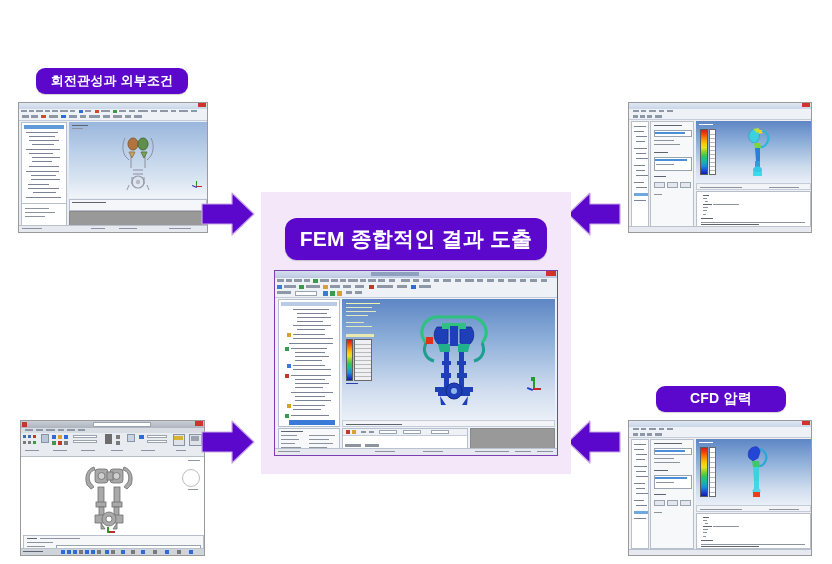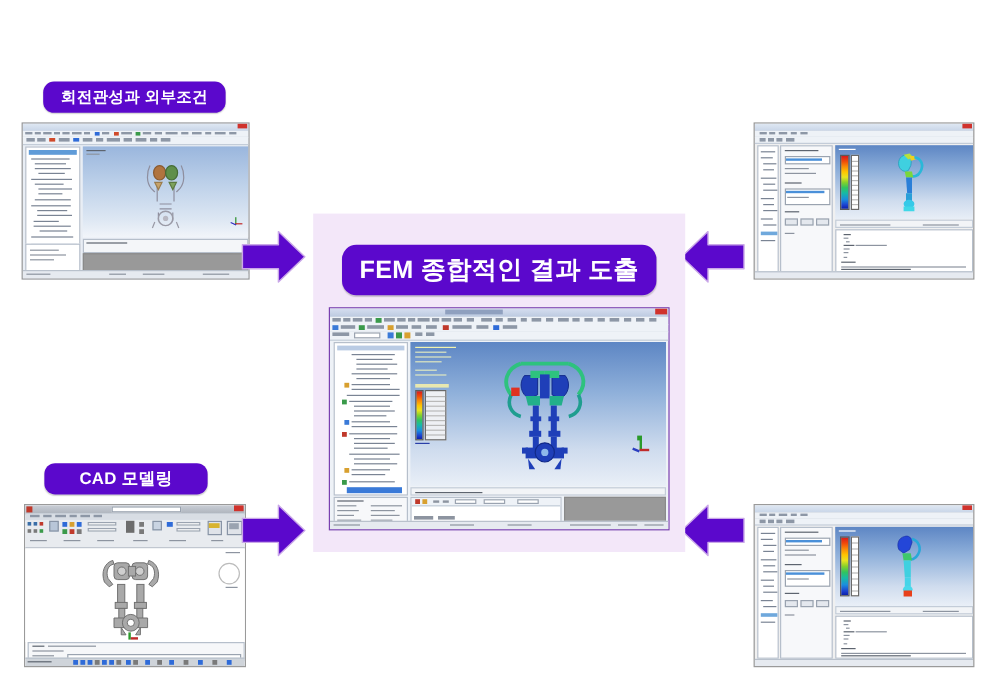--- a/index.html
+++ b/index.html
@@ -392,23 +392,20 @@
       <div class="txtline" style="left:4px;top:30px;width:104px;"></div>
       <div class="txtline dk" style="left:4px;top:32px;width:58px;"></div>
     </div>
 
     <div class="statusbar" style="height:5px;"></div>
   </div>
 </div>
 
 <div class="node" id="node-bl" style="left:20px; top:386px; width:190px; height:170px;">
 
-  <div class="pill" style="left:17px; top:0px; width:136px; height:26px; font-size:14px;">
-    <span>CAD 모델링</span>
-  </div>
 
   <div class="shot" style="left:0px; top:34px; width:185px; height:136px; background:#ffffff;">
 
     <div class="titlebar" style="height:7px; background:linear-gradient(#c9ced6,#aeb4bd);">
       <div style="position:absolute;left:1px;top:1px;width:5px;height:5px;background:#c0392b;"></div>
       <div style="position:absolute;left:72px;top:1px;width:58px;height:5px;background:#ffffff;border:1px solid #9aa3b0;box-sizing:border-box;"></div>
       <div class="closebox" style="width:8px;height:5px;"></div>
     </div>
 
     <div class="toolrow" style="top:7px; height:5px; background:#d8dde4;">
@@ -521,20 +518,23 @@
       <div style="position:absolute;left:132px;top:1px;width:4px;height:4px;background:#7a7a7a;"></div>
       <div style="position:absolute;left:144px;top:1px;width:4px;height:4px;background:#2f6bd8;"></div>
       <div style="position:absolute;left:156px;top:1px;width:4px;height:4px;background:#7a7a7a;"></div>
       <div style="position:absolute;left:168px;top:1px;width:4px;height:4px;background:#2f6bd8;"></div>
     </div>
   </div>
 </div>
 
 <div class="node" id="node-br" style="left:628px; top:386px; width:186px; height:170px;">
 
+  <div class="pill" style="left:28px; top:0px; width:130px; height:26px; font-size:14px;">
+    <span>CFD 압력</span>
+  </div>
 
   <div class="shot" style="left:0px; top:34px; width:184px; height:136px; background:#f0f0f0;">
 
     <div class="titlebar" style="height:6px;">
       <div class="closebox" style="width:8px;height:4px;"></div>
     </div>
     <div class="toolrow" style="top:6px; height:5px;">
       <div class="ticks">
         <div class="tick" style="left:2px; width:6px; height:2px;"></div>
         <div class="tick" style="left:10px; width:5px; height:2px;"></div>
@@ -651,21 +651,21 @@
     <path d="M2 14 L32 14 L32 3 L54 24 L32 45 L32 34 L2 34 Z" fill="#5B08CC" stroke="#c9a7e8" stroke-width="1.2" stroke-linejoin="round"></path>
   </svg>
 </div>
 
 <div class="arrow" style="left:566px; top:418px; width:56px; height:48px;">
   <svg width="56" height="48" viewBox="0 0 56 48">
     <path d="M54 14 L24 14 L24 3 L2 24 L24 45 L24 34 L54 34 Z" fill="#5B08CC" stroke="#c9a7e8" stroke-width="1.2" stroke-linejoin="round"></path>
   </svg>
 </div>
 
-<div id="hub" style="left:261px; top:178px; width:310px; height:282px;">
+<div id="hub" style="left:261px; top:192px; width:310px; height:282px;">
 
   <div class="pill" style="left:24px; top:26px; width:262px; height:42px; font-size:21px; border-radius:12px;">
     <span>FEM 종합적인 결과 도출</span>
   </div>
 
   <div id="hub-shot" style="left:13px; top:78px; width:284px; height:186px;">
 
     <div class="titlebar" style="height:7px; background:linear-gradient(#d6def0,#bccae0);">
       <div style="position:absolute;left:34%;top:1px;width:48px;height:4px;background:#8fa0bf;"></div>
       <div class="closebox" style="width:10px;height:5px;"></div>

